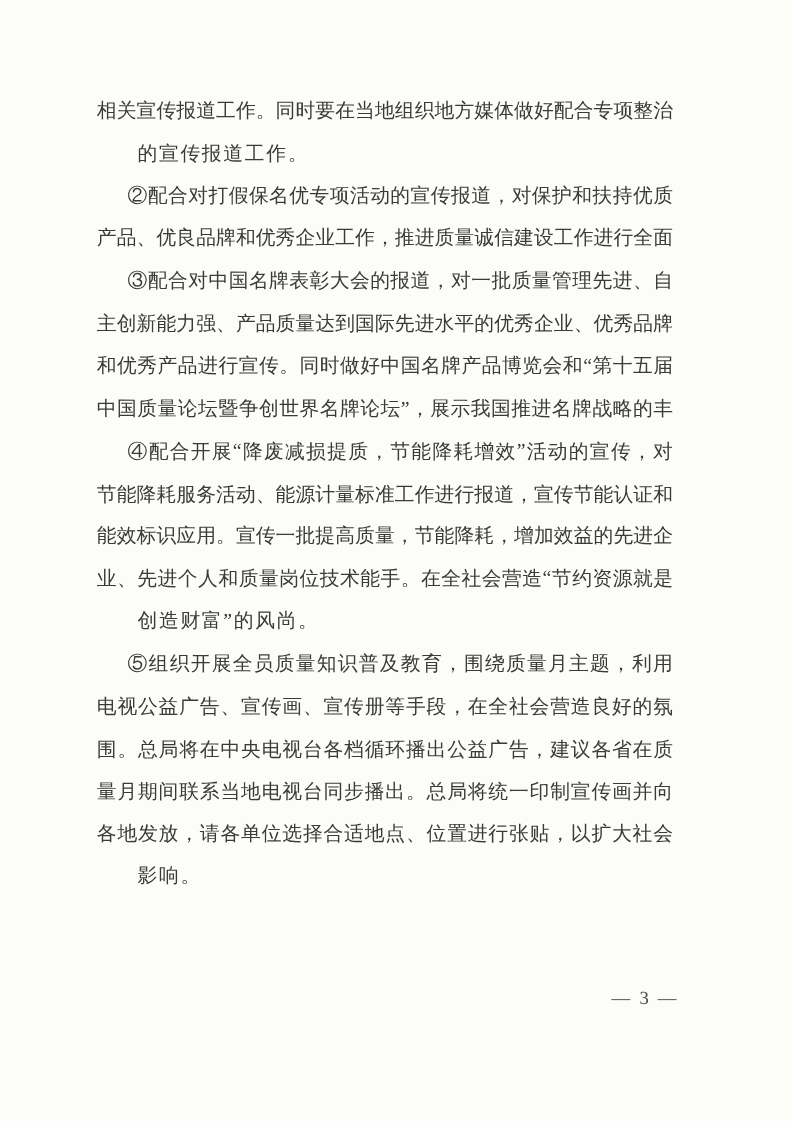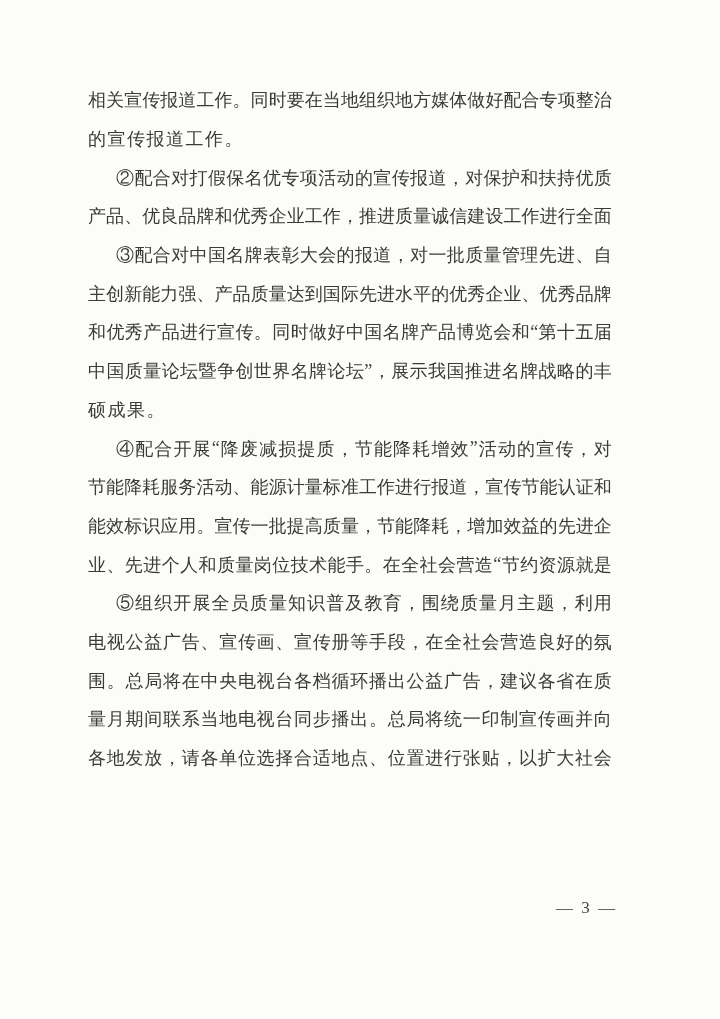--- a/index.html
+++ b/index.html
@@ -35,20 +35,21 @@
     align-items: center;
   }
   .j span { display: inline-block; }
   
   .ind { padding-left: 28px; }
   
   .last {
     display: block;
     line-height: 38.7px;
     letter-spacing: 1.5px;
+    margin-left: 37px;
   }
   .pageno {
     position: absolute;
     top: 898px;
     right: 103px;
     font-size: 17px;
     letter-spacing: 2px;
     color: #4a4a4a;
   }
 </style>
@@ -273,21 +274,20 @@
           <span>国</span>
           <span>推</span>
           <span>进</span>
           <span>名</span>
           <span>牌</span>
           <span>战</span>
           <span>略</span>
           <span>的</span>
           <span>丰</span>
         </div>
-      <div class="line last">硕成果。</div>
     </div>
 
     <div class="para">
       <div class="line j ind">
           <span>④</span>
           <span>配</span>
           <span>合</span>
           <span>开</span>
           <span>展</span>
           <span>“</span>
@@ -399,20 +399,21 @@
           <span>营</span>
           <span>造</span>
           <span>“</span>
           <span>节</span>
           <span>约</span>
           <span>资</span>
           <span>源</span>
           <span>就</span>
           <span>是</span>
         </div>
+      <div class="line last">创造财富”的风尚。</div>
     </div>
 
     <div class="para">
       <div class="line j ind">
           <span>⑤</span>
           <span>组</span>
           <span>织</span>
           <span>开</span>
           <span>展</span>
           <span>全</span>
@@ -550,19 +551,20 @@
           <span>行</span>
           <span>张</span>
           <span>贴</span>
           <span>，</span>
           <span>以</span>
           <span>扩</span>
           <span>大</span>
           <span>社</span>
           <span>会</span>
         </div>
+      <div class="line last">影响。</div>
     </div>
 
   </div>
 
   <div class="pageno">— 3 —</div>
 
 </div>
 
 </body></html>

